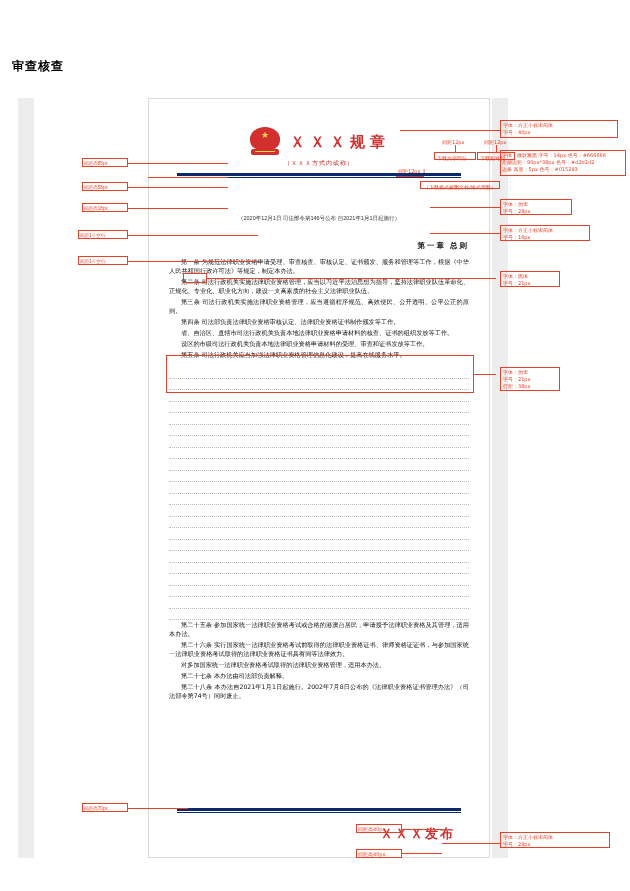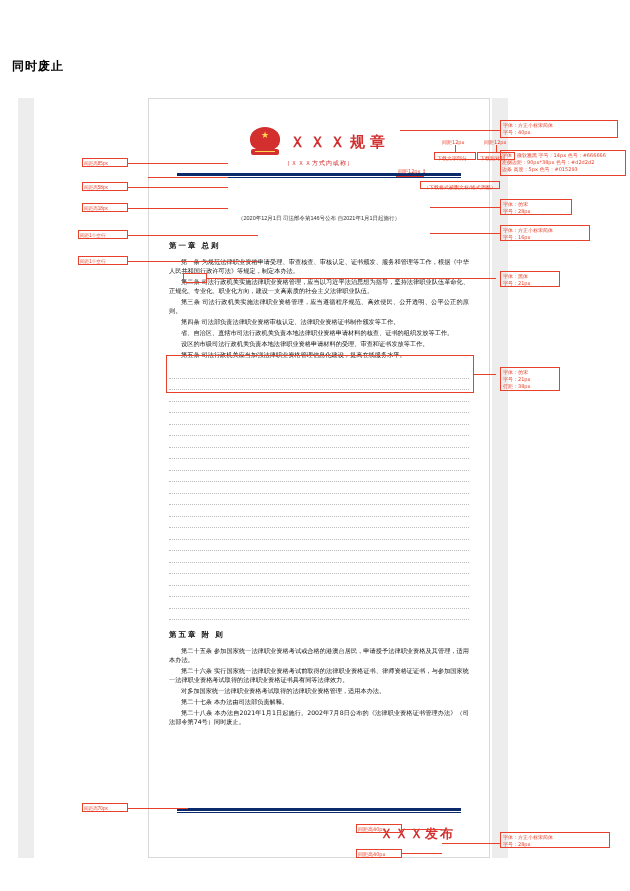--- a/index.html
+++ b/index.html
@@ -74,21 +74,21 @@
   
   .law-title{
     position:absolute;left:0;right:0;top:98px;text-align:center;
     font-size:10px;font-weight:bold;color:#111;letter-spacing:1px;
   }
   .law-meta{
     position:absolute;left:0;right:0;top:116px;text-align:center;
     font-size:5.5px;color:#333;
   }
   .chapter{
-    text-align:left;font-size:7.5px;font-weight:bold;color:#111;letter-spacing:2px;
+    text-align:right;font-size:7.5px;font-weight:bold;color:#111;letter-spacing:2px;
     margin:10px 0 6px 0;
   }
   .body{
     position:absolute;left:20px;right:20px;top:132px;
   }
   p.para{
     margin:0 0 2px 0;
     font-size:6.2px;line-height:9px;color:#111;text-align:justify;text-indent:12px;
     font-family:"DejaVu Sans",sans-serif;
   }
@@ -116,21 +116,21 @@
   .ann{position:absolute;font-size:5px;color:#e8402a;font-family:"DejaVu Sans",sans-serif;white-space:nowrap;}
   .ann.multi{white-space:normal;width:110px;line-height:7px;}
   .box{position:absolute;border:1px solid #e8402a;box-sizing:border-box;}
   .hline{position:absolute;height:0;border-top:1px solid #e8402a;}
   .vline{position:absolute;width:0;border-left:1px solid #e8402a;}
   .lbl-left{position:absolute;font-size:4.6px;color:#e8402a;text-align:right;white-space:nowrap;}
 </style>
 </head>
 <body>
 
-<div class="page-title">同时废止</div>
+<div class="page-title">审查核查</div>
 
 <div class="side-grey left"></div>
 <div class="side-grey right"></div>
 
 <div class="sheet">
 
   <div class="emblem-row">
     <div class="emblem">
       <div class="circle"></div>
       <div class="star">★</div>
@@ -171,21 +171,20 @@
         <div class="row"></div>
         <div class="row"></div>
       <div class="row"></div>
         <div class="row"></div>
         <div class="row"></div>
         <div class="row"></div>
       <div class="row"></div>
         <div class="row"></div>
     </div>
 
-    <div class="chapter">第五章  附  则</div>
     <p class="para">第二十五条  参加国家统一法律职业资格考试或合格的港澳台居民，申请授予法律职业资格及其管理，适用本办法。</p>
     <p class="para">第二十六条  实行国家统一法律职业资格考试前取得的法律职业资格证书、律师资格证证书，与参加国家统一法律职业资格考试取得的法律职业资格证书具有同等法律效力。</p>
     <p class="para">对多加国家统一法律职业资格考试取得的法律职业资格管理，适用本办法。</p>
     <p class="para">第二十七条  本办法由司法部负责解释。</p>
     <p class="para">第二十八条  本办法自2021年1月1日起施行。2002年7月8日公布的《法律职业资格证书管理办法》（司法部令第74号）同时废止。</p>
   </div>
 
   <div class="foot-rule"></div>
   <div class="publisher">ＸＸＸ发布</div>
 </div>

